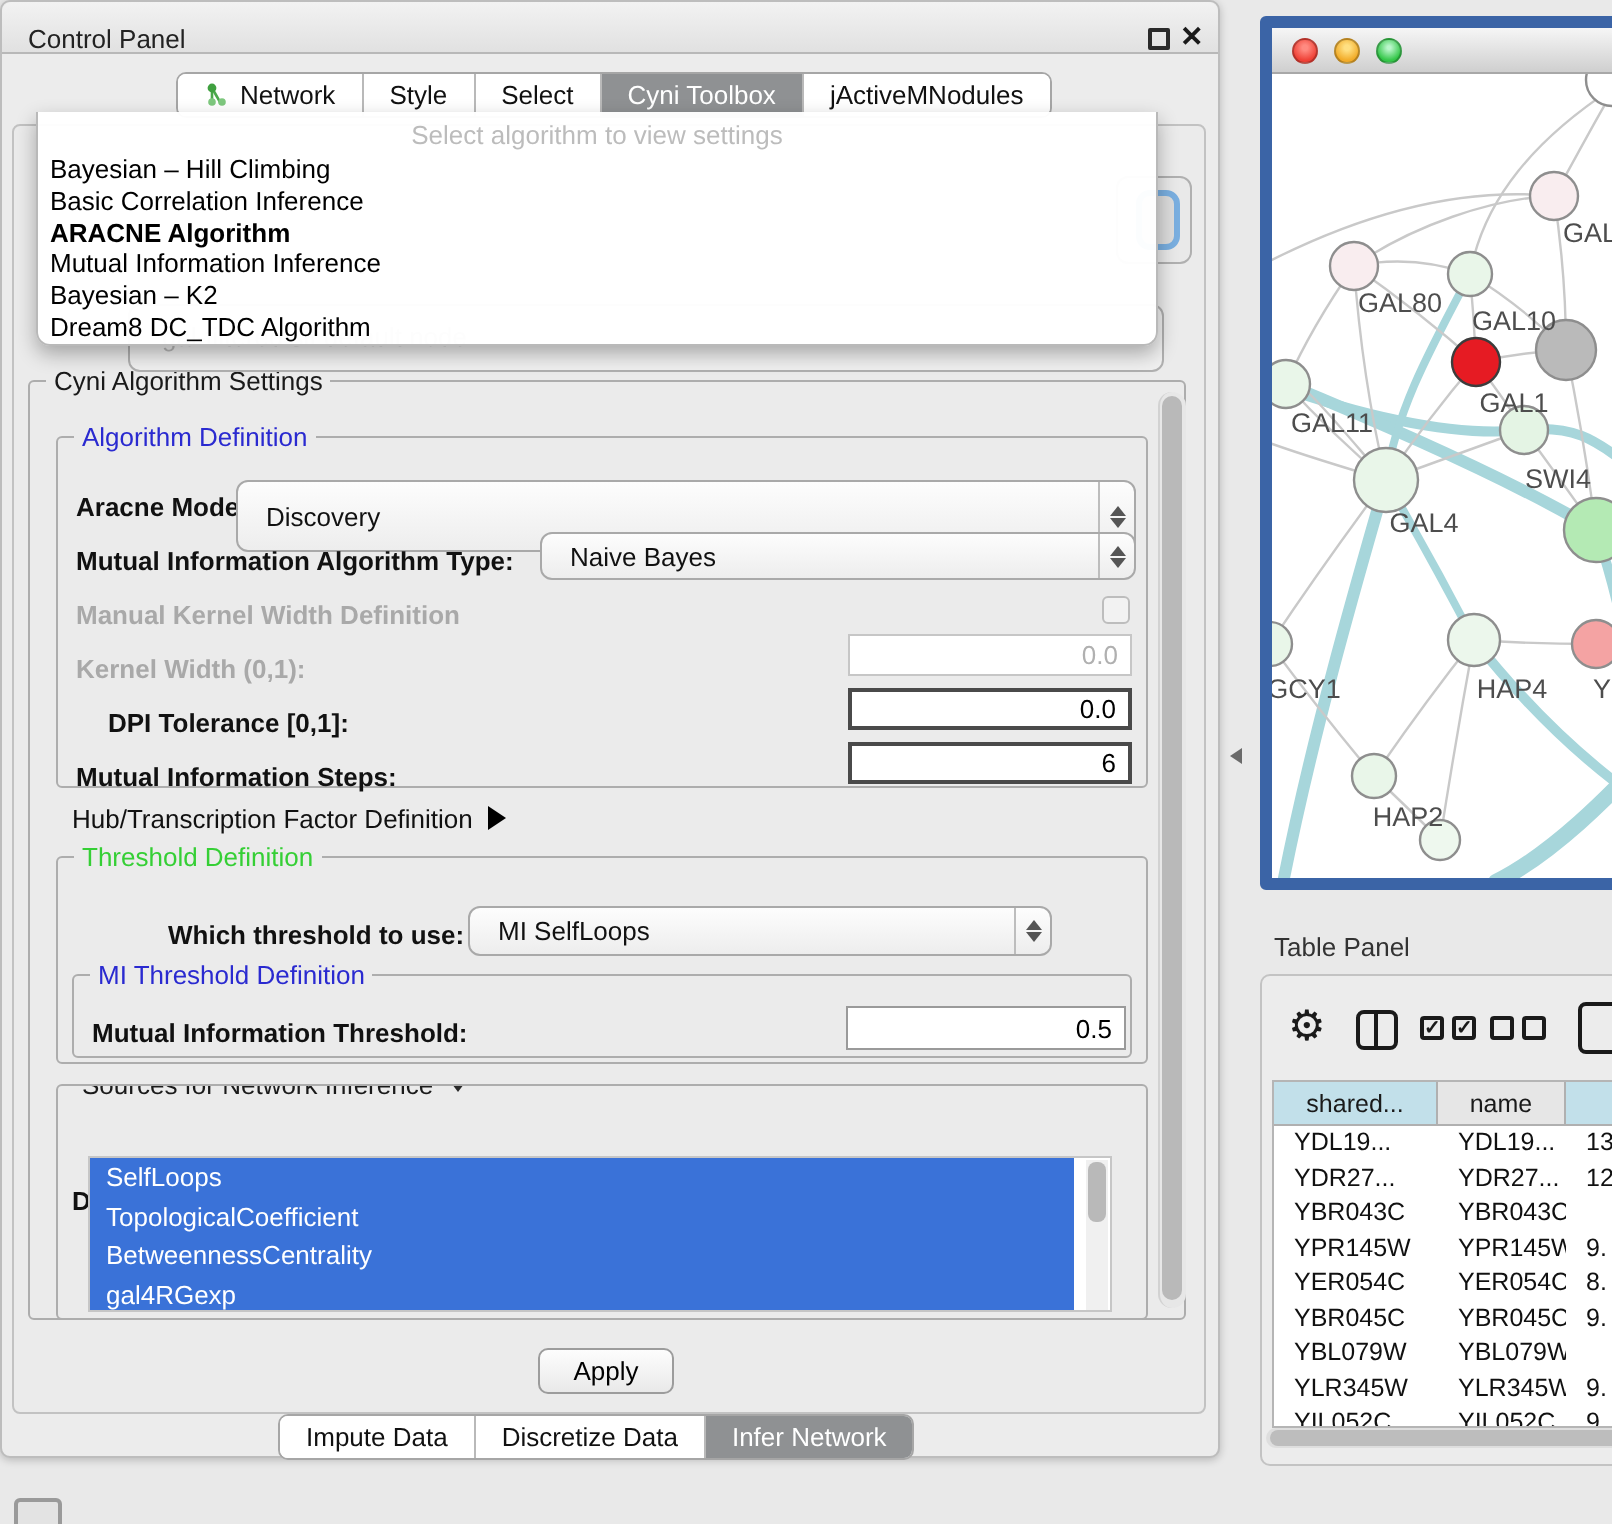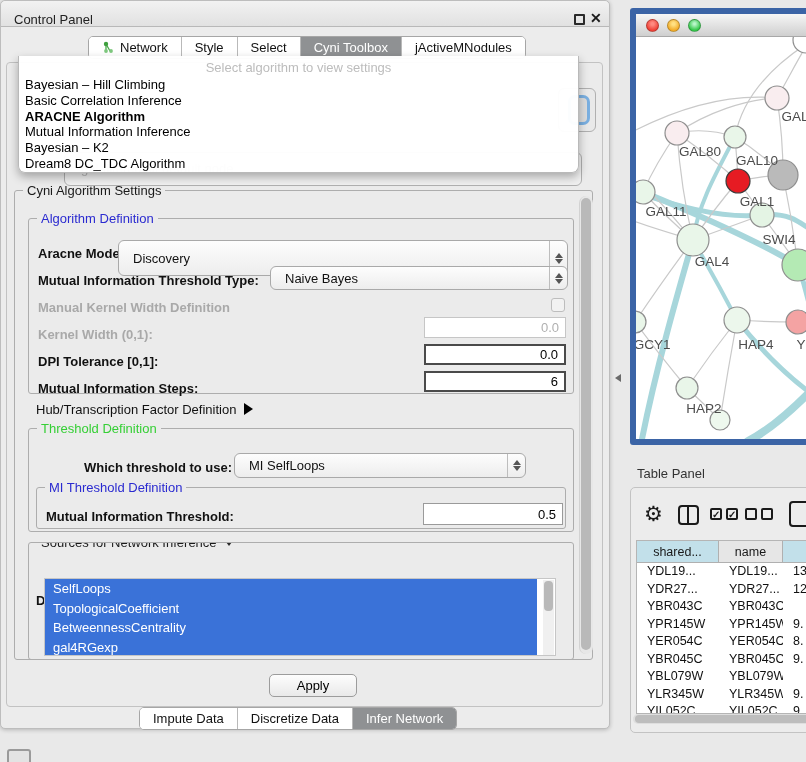--- a/index.html
+++ b/index.html
@@ -69,21 +69,21 @@
   
   .attr-list { left:44px; top:578px; width:512px; height:78px; background:#fff; border:1px solid #c6c6c6; overflow:hidden; }
   .attr-item { height:19.5px; line-height:19.5px; padding-left:8px; background:#3a72d8; color:#fff; font-size:13px; width:492px; }
   .alist-sb { position:absolute; right:1px; top:1px; width:11px; height:76px; background:#f0f0f0; }
   .alist-thumb { position:absolute; right:1px; top:1px; width:9px; height:30px; background:#b9b9b9; border-radius:4px; }
 
   
   .main-sb { left:579px; top:196px; width:14px; height:458px; background:#e7e7e7; border-left:1px solid #d2d2d2; border-radius:7px; }
   .main-sb-thumb { left:581px; top:198px; width:10px; height:452px; background:#b9b9b9; border-radius:5px; }
 
-  .apply-btn { left:269px; top:674px; width:88px; height:23px; background:linear-gradient(#fdfdfd,#e9e9e9); border:1px solid #9c9c9c; border-radius:5px; text-align:center; line-height:21px; font-size:13px; color:#000; }
+  .apply-btn { left:269px; top:674px; width:68px; height:23px; background:linear-gradient(#fdfdfd,#e9e9e9); border:1px solid #9c9c9c; border-radius:5px; text-align:center; line-height:21px; font-size:13px; color:#000; }
 
   .corner-icon { left:7px; top:749px; width:24px; height:16px; border:2px solid #9a9a9a; border-radius:3px; background:#e3e3e3; }
   .splitter-arrow { left:615px; top:374px; width:0; height:0; border-top:4px solid transparent; border-bottom:4px solid transparent; border-right:6px solid #6a6a6a; }
 
   
   .net-window { left:630px; top:8px; width:250px; height:437px; border:6px solid #3b64a6; border-radius:3px; background:#fff; overflow:hidden; }
   .net-titlebar { position:absolute; left:0; top:0; width:100%; height:23px; background:linear-gradient(#f6f6f6,#cfcfcf); border-bottom:1px solid #a8a8a8; }
   .tl { position:absolute; top:5px; width:13px; height:13px; border-radius:50%; border:1px solid rgba(0,0,0,.25); }
   .tl.red { left:10px; background:radial-gradient(circle at 50% 35%, #ff8a80 15%, #ef4136 70%); }
   .tl.yellow { left:31px; background:radial-gradient(circle at 50% 35%, #ffe082 15%, #f6bims 70%); background:radial-gradient(circle at 50% 35%, #ffe082 15%, #f2ac29 70%); }
@@ -180,33 +180,33 @@
     <span class="legend blue">Algorithm Definition</span>
   </div>
   <span class="lbl b" style="left:38px; top:246px;">Aracne Mode:</span>
   <div class="combo" style="left:118px; top:240px; width:450px; height:36px;">
     <span class="val">Discovery</span>
     <span class="spin">
         <span class="tri-up"></span>
         <span class="tri-dn"></span>
       </span>
   </div>
-  <span class="lbl b" style="left:38px; top:273px;">Mutual Information Threshold Type:</span>
+  <span class="lbl b" style="left:38px; top:273px;">Mutual Information Algorithm Type:</span>
   <div class="combo" style="left:270px; top:266px; width:298px; height:24px;">
     <span class="val">Naive Bayes</span>
     <span class="spin">
         <span class="tri-up"></span>
         <span class="tri-dn"></span>
       </span>
   </div>
   <span class="lbl dis" style="left:38px; top:300px;">Manual Kernel Width Definition</span>
   <div class="chk" style="left:551px; top:298px;"></div>
   <span class="lbl dis" style="left:38px; top:327px;">Kernel Width (0,1):</span>
   <input class="field dis abs" style="left: 424px; top: 317px; width: 142px; height: 21px;" readonly="" value="0.0">
-  <span class="lbl b" style="left:38px; top:354px;">DPI Tolerance [0,1]:</span>
+  <span class="lbl b" style="left:54px; top:354px;">DPI Tolerance [0,1]:</span>
   <input class="field en abs" style="left: 424px; top: 344px; width: 142px; height: 21px;" value="0.0">
   <span class="lbl b" style="left:38px; top:381px;">Mutual Information Steps:</span>
   <input class="field en abs" style="left: 424px; top: 371px; width: 142px; height: 21px;" value="6">
 
   <span class="lbl" style="left:36px; top:402px;"><span>Hub/Transcription Factor Definition</span><span class="arrow-r"></span></span>
 
   <div class="grp" style="left:28px; top:428px; width:546px; height:104px;">
     <span class="legend green">Threshold Definition</span>
   </div>
   <span class="lbl b" style="left:84px; top:460px;">Which threshold to use:</span>

